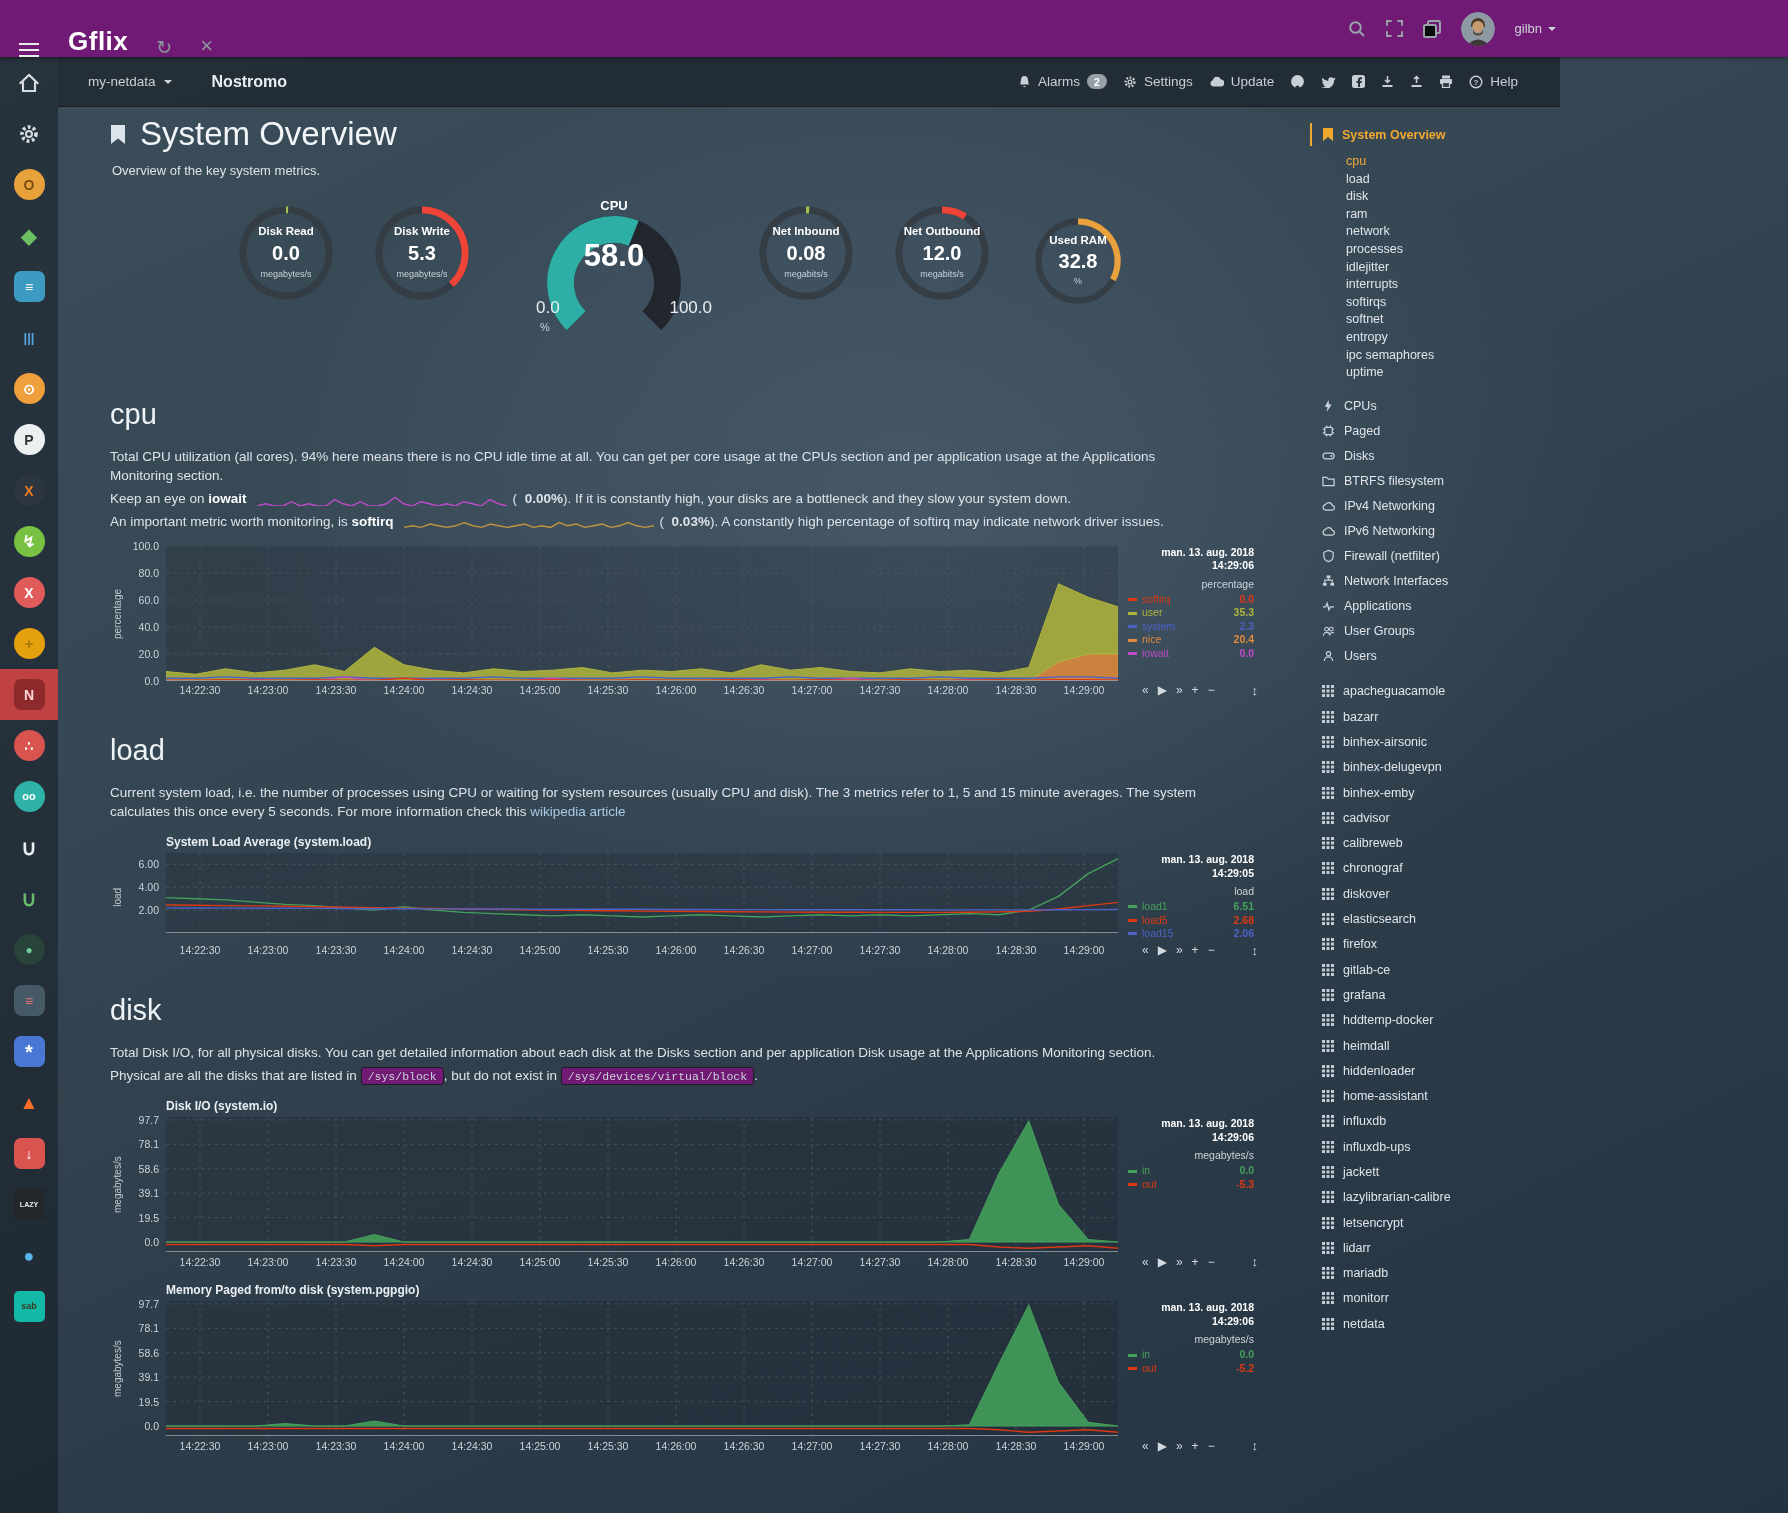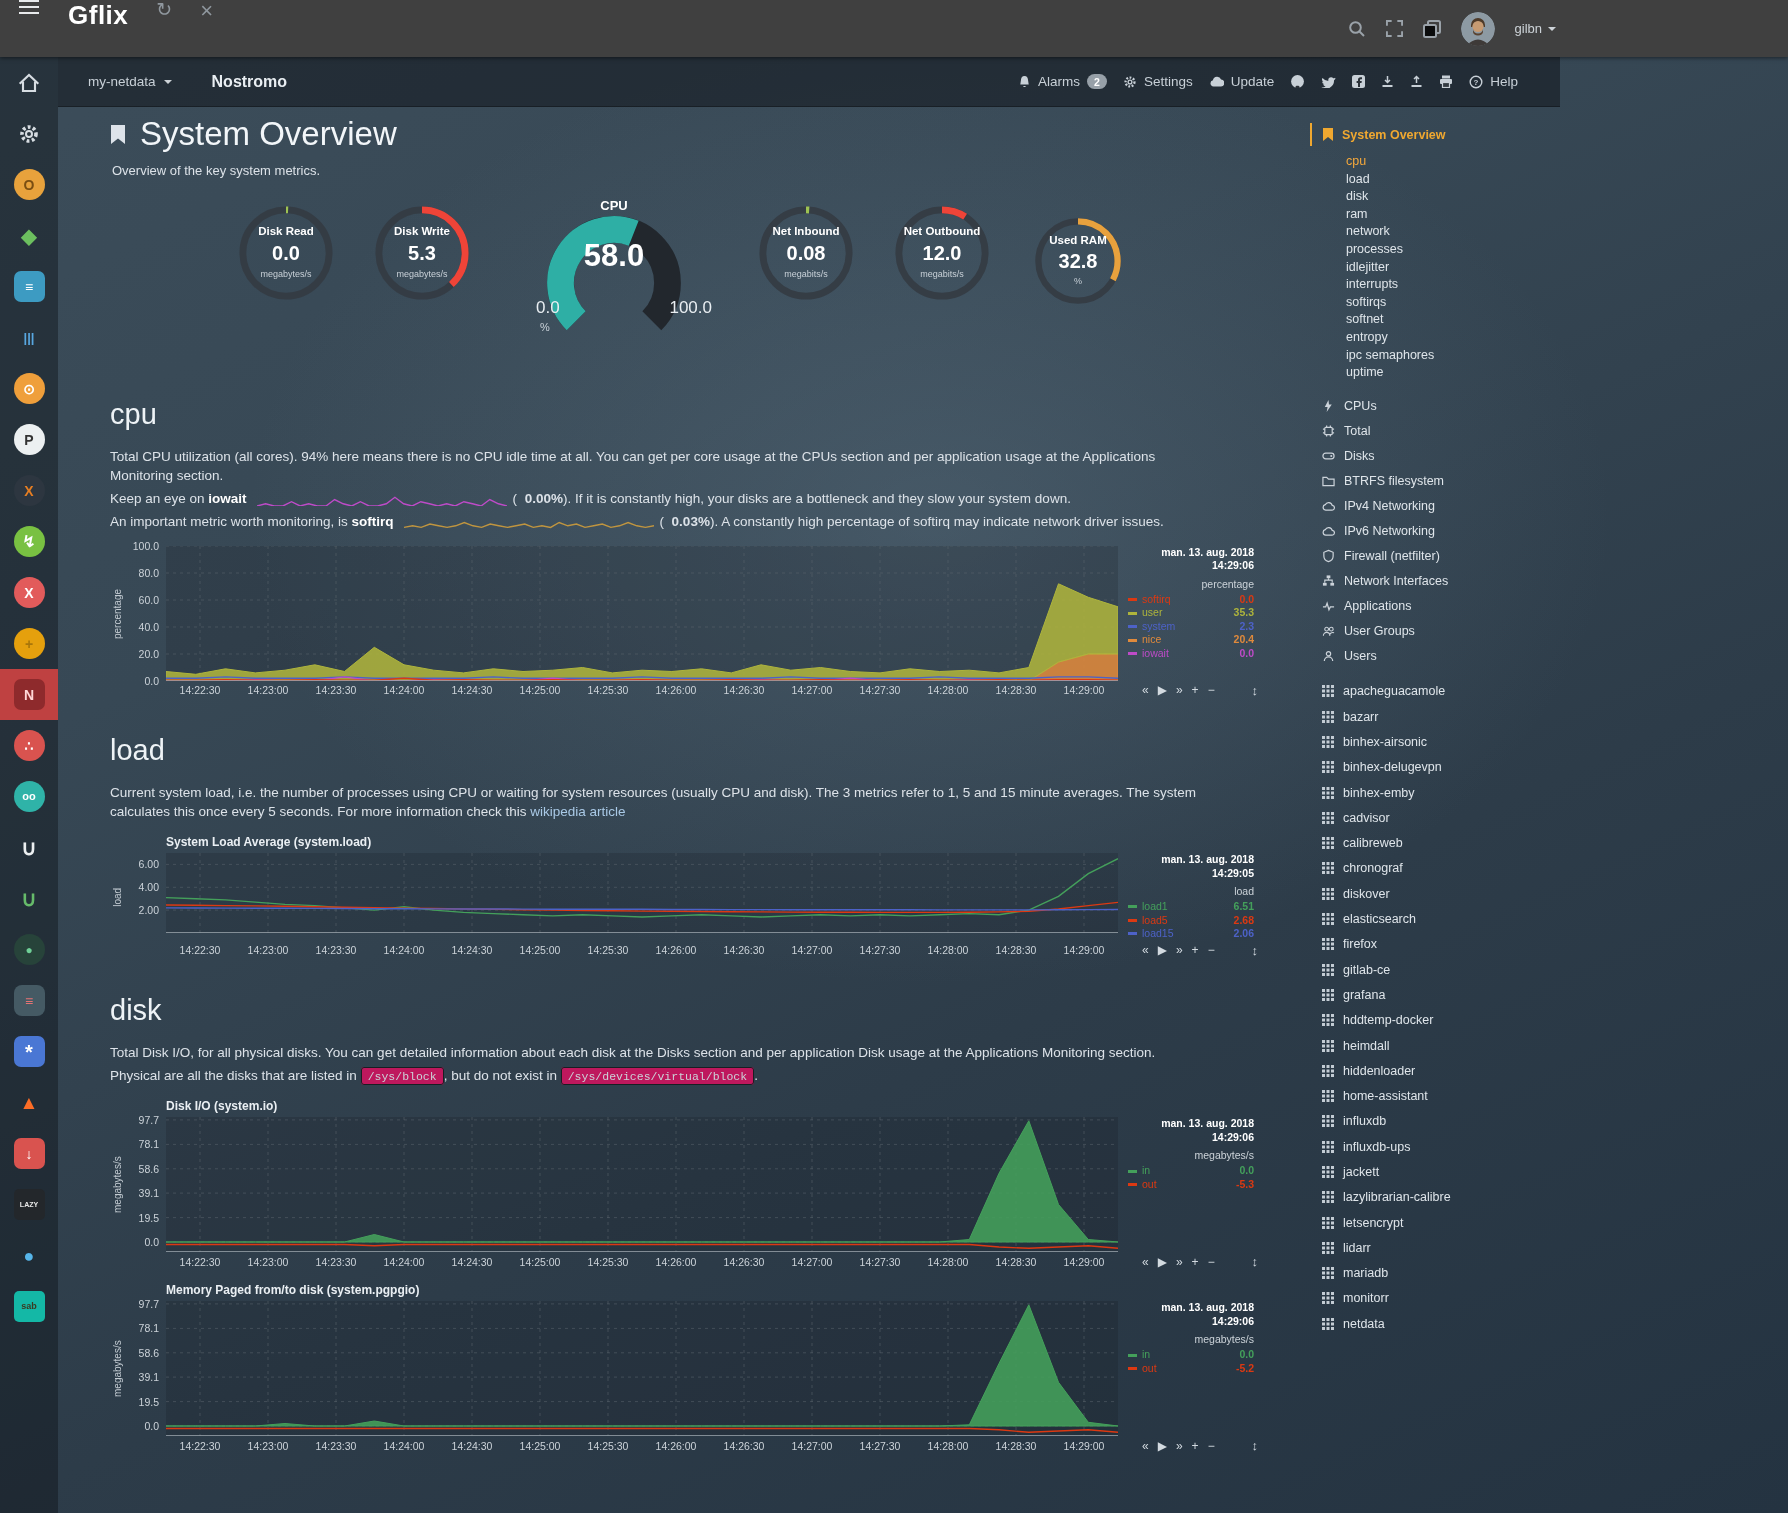--- a/index.html
+++ b/index.html
@@ -2,21 +2,21 @@
 <html><head>
 <meta charset="utf-8">
 <style>
   *{box-sizing:border-box}
   html,body{margin:0;padding:0;overflow:hidden}
   body{width:1788px;height:1513px;position:relative;font-family:"Liberation Sans",sans-serif;color:#dde3e8;
     background:radial-gradient(1100px 760px at 52% 34%, rgba(98,120,136,.38), rgba(0,0,0,0) 62%),
                linear-gradient(155deg,#3c4d5a 0%,#374855 32%,#2d3c49 64%,#243341 100%);}
 
   
-  .topbar{position:absolute;top:0;left:0;right:0;height:57px;background:#404040;display:flex;align-items:flex-start;z-index:40;box-shadow:0 1px 4px rgba(0,0,0,.5)}
+  .topbar{position:absolute;top:0;left:0;right:0;height:57px;background:#701a75;display:flex;align-items:flex-end;z-index:40;box-shadow:0 1px 4px rgba(0,0,0,.5)}
   .hamburger{width:58px;display:flex;flex-direction:column;align-items:center;gap:4px;cursor:pointer}
   .hamburger span{display:block;width:20px;height:2px;background:#e8eaec}
   .tb-brand{font-size:26px;font-weight:bold;color:#fff;margin-left:10px;letter-spacing:.5px}
   .tb-icon{margin-left:28px;color:#8f979e;font-size:19px;line-height:1;display:flex;align-items:center}
   .tb-right{position:absolute;right:232px;top:0;height:57px;display:flex;align-items:center;gap:20px}
   .avatar{width:34px;height:34px;border-radius:50%;overflow:hidden;flex:none}
   .tb-user{color:#cdd3d8;font-size:13px;display:flex;align-items:center;gap:6px}
   .caret-down{width:0;height:0;border-left:4px solid transparent;border-right:4px solid transparent;border-top:4px solid #cdd3d8}
 
   
@@ -57,21 +57,21 @@
   .cg-max{position:absolute;right:6px;top:100px;font-size:17px;color:#e9eef2}
   .cg-unit{position:absolute;left:30px;top:123px;font-size:11px;color:#c9d1d8}
 
   
   h2.sec{font-size:29px;font-weight:400;color:#eef3f6;margin:36px 0 16px 0}
   .desc{font-size:13.5px;line-height:1.42;margin:4px 0;color:#dce2e8;max-width:1100px}
   .kw{font-weight:bold;color:#fff}
   .spark{vertical-align:middle;margin:0 6px 0 10px}
   .spark-val{font-weight:bold}
   .linkish{color:#a9c9e6;cursor:pointer}
-  .codechip{font-family:"Liberation Mono",monospace;font-size:11.5px;background:#be185d;border:1px solid #191e23;border-radius:3px;padding:1.5px 6px;color:#ccd2d8}
+  .codechip{font-family:"Liberation Mono",monospace;font-size:11.5px;background:#701a75;border:1px solid #191e23;border-radius:3px;padding:1.5px 6px;color:#ccd2d8}
 
   
   .chart-block{margin-top:14px;position:relative}
   .chart-title{font-size:12px;font-weight:bold;color:#eaeff3;margin:0 0 4px 56px}
   .chart-row{display:flex;align-items:stretch}
   .ylab{width:14px;display:flex;align-items:center;justify-content:center;font-size:10px;color:#c3cbd2;writing-mode:vertical-rl;transform:rotate(180deg)}
   .yticks{width:42px;position:relative;font-size:10.5px;color:#ccd3d9}
   .yticks span{position:absolute;right:7px;white-space:nowrap}
   .plot{position:relative;cursor:crosshair}
   .plot svg{display:block;background:rgba(10,14,18,.16)}
@@ -794,21 +794,21 @@
         <svg width="13" height="14" viewBox="0 0 14 14">
             <path d="M7,0.5 L3,8 H6 L5,13.5 L10.5,5.5 H7.5 Z" fill="#ccd3da"></path>
           </svg>
         <span>CPUs</span>
       </div>
       <div class="nd-sec">
         <svg width="13" height="14" viewBox="0 0 14 14">
             <rect x="3" y="3" width="8" height="8" rx="1" fill="none" stroke="#ccd3da" stroke-width="1.3"></rect>
             <path d="M5,1 V3 M9,1 V3 M5,11 V13 M9,11 V13 M1,5 H3 M1,9 H3 M11,5 H13 M11,9 H13" stroke="#ccd3da" stroke-width="1.3"></path>
           </svg>
-        <span>Total</span>
+        <span>Paged</span>
       </div>
       <div class="nd-sec">
         <svg width="13" height="14" viewBox="0 0 14 14">
             <rect x="1" y="4" width="12" height="6" rx="3" fill="none" stroke="#ccd3da" stroke-width="1.3"></rect>
             <circle cx="10" cy="7" r="1.1" fill="#ccd3da"></circle>
           </svg>
         <span>Disks</span>
       </div>
       <div class="nd-sec">
         <svg width="13" height="14" viewBox="0 0 14 14">

